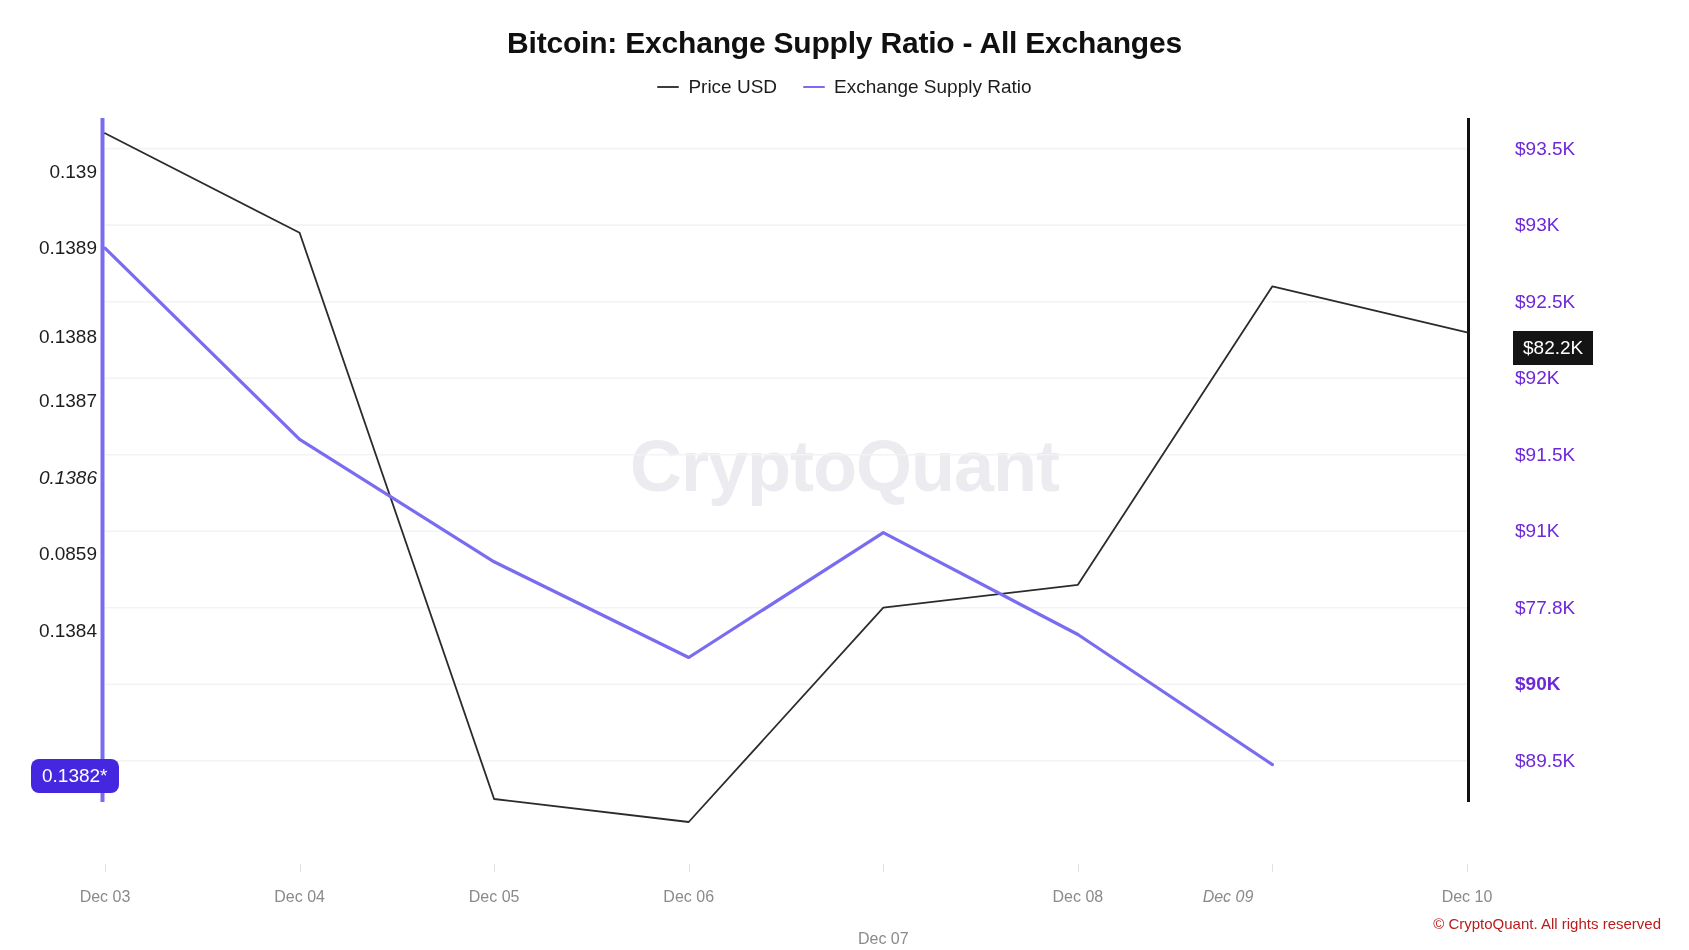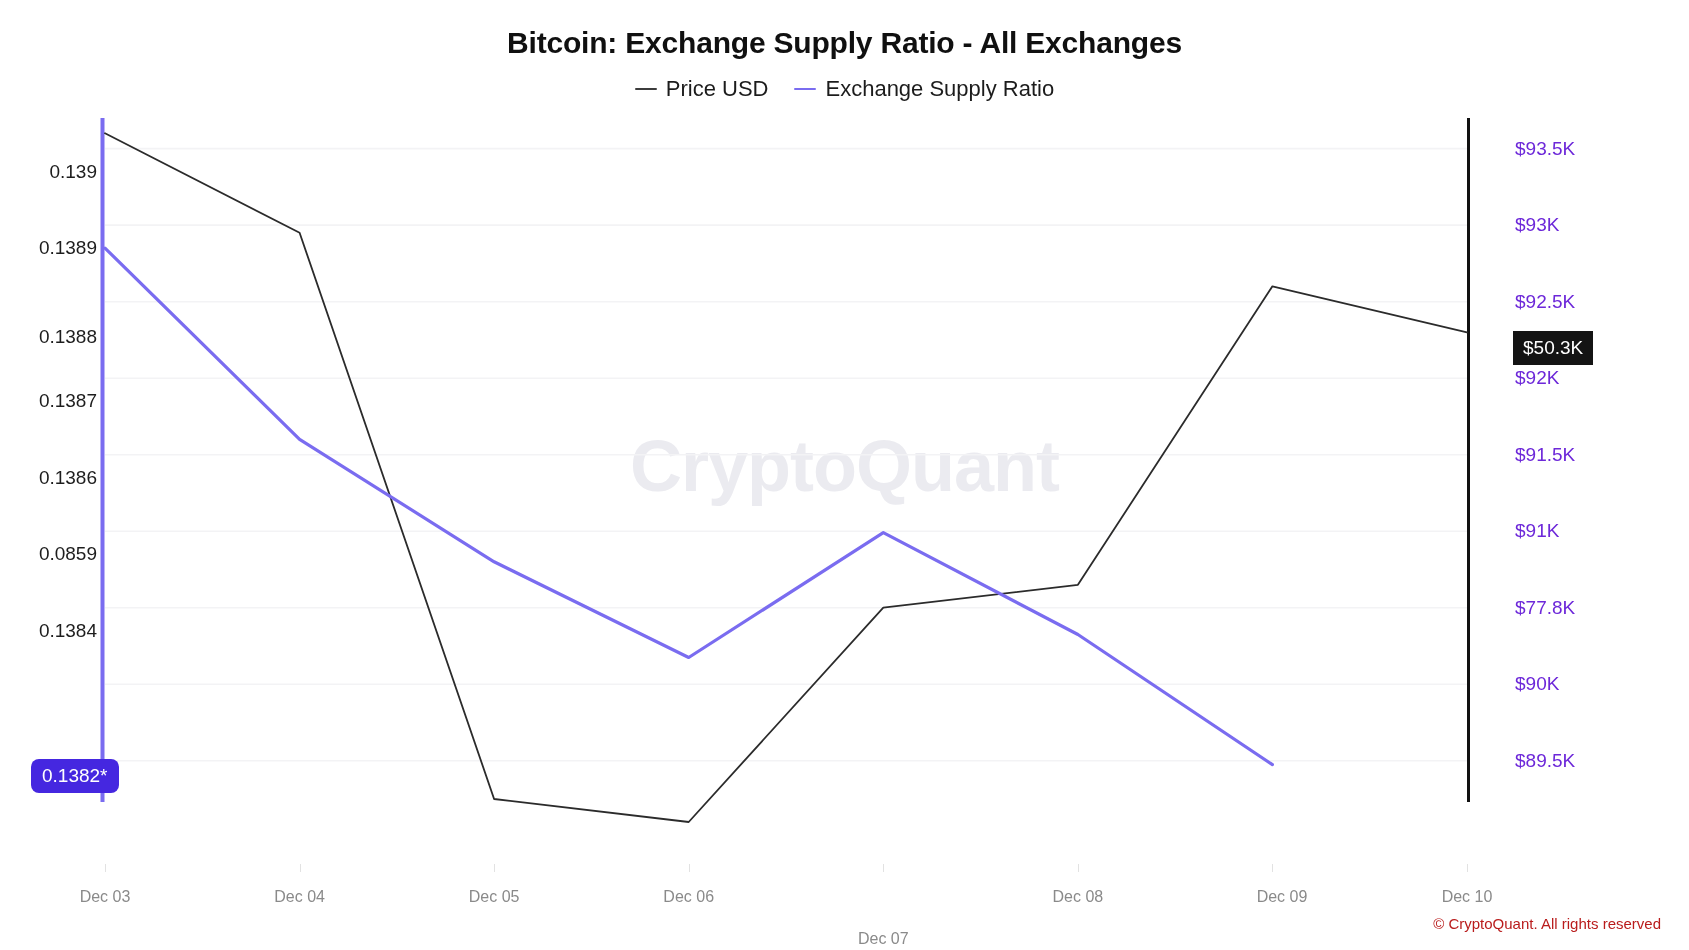--- a/index.html
+++ b/index.html
@@ -45,21 +45,21 @@
     align-items: center;
     gap: 9px;
   }
   .legend-swatch {
     display: inline-block;
     width: 22px;
     height: 2.5px;
     border-radius: 1px;
   }
   .legend-label {
-    font-size: 22px;
+    font-size: 19px;
     color: #1c1c1c;
   }
   .plot {
     position: absolute;
     left: 0;
     top: 0;
     width: 1689px;
     height: 950px;
   }
   .y-left-label {
@@ -174,51 +174,51 @@
     <line id="right-axis-line" x1="1468.5" y1="118" x2="1468.5" y2="802" stroke="#111111" stroke-width="3"></line>
     <polyline id="series-price" fill="none" stroke-width="1.8" stroke-linejoin="round" stroke-linecap="round" points="105.0,133.3 299.6,232.8 494.1,799.0 688.7,822.0 883.3,607.7 1077.9,584.8 1272.4,286.3 1467.0,332.3" stroke="#2b2b2b"></polyline>
     <polyline id="series-ratio" fill="none" stroke-width="3.2" stroke-linejoin="round" stroke-linecap="round" points="105.0,248.1 299.6,439.4 494.1,561.8 688.7,657.5 883.3,532.7 1077.9,634.5 1272.4,764.6" stroke="#7a6cf0"></polyline>
   </svg>
 
   <div id="left-labels">
       <div class="y-left-label" style="top: 171.6px;">0.139</div>
       <div class="y-left-label" style="top: 248.1px;">0.1389</div>
       <div class="y-left-label" style="top: 337px;">0.1388</div>
       <div class="y-left-label" style="top: 401.1px;">0.1387</div>
-      <div class="y-left-label" style="top: 477.7px;">0.1386</div>
+      <div class="y-left-label" style="top: 477.7px; font-style: italic;">0.1386</div>
       <div class="y-left-label" style="top: 554.2px;">0.0859</div>
       <div class="y-left-label" style="top: 630.7px;">0.1384</div>
     </div>
   <div id="right-labels">
       <div class="y-right-label" style="top: 148.6px;">$93.5K</div>
       <div class="y-right-label" style="top: 225.1px;">$93K</div>
       <div class="y-right-label" style="top: 301.7px;">$92.5K</div>
       <div class="y-right-label" style="top: 378.2px;">$92K</div>
       <div class="y-right-label" style="top: 454.7px;">$91.5K</div>
       <div class="y-right-label" style="top: 531.2px;">$91K</div>
       <div class="y-right-label" style="top: 607.7px;">$77.8K</div>
-      <div class="y-right-label" style="top: 684.3px;">$90K</div>
+      <div class="y-right-label" style="top: 684.3px; font-weight: bold;">$90K</div>
       <div class="y-right-label" style="top: 760.8px;">$89.5K</div>
     </div>
   <div id="x-labels">
       <div class="x-label" style="left: 105px;">Dec 03</div>
       <div class="tick-mark" style="left: 105px;"></div>
       <div class="x-label" style="left: 299.6px;">Dec 04</div>
       <div class="tick-mark" style="left: 299.6px;"></div>
       <div class="x-label" style="left: 494.1px;">Dec 05</div>
       <div class="tick-mark" style="left: 494.1px;"></div>
       <div class="x-label" style="left: 688.7px;">Dec 06</div>
       <div class="tick-mark" style="left: 688.7px;"></div>
       <div class="x-label" style="left: 883.3px; margin-top: 42px;">Dec 07</div>
       <div class="tick-mark" style="left: 883.3px;"></div>
       <div class="x-label" style="left: 1077.9px;">Dec 08</div>
       <div class="tick-mark" style="left: 1077.9px;"></div>
-      <div class="x-label" style="left: 1282px;">Dec 09</div>
+      <div class="x-label" style="left: 1228px; font-style: italic;">Dec 09</div>
       <div class="tick-mark" style="left: 1272.4px;"></div>
       <div class="x-label" style="left: 1467px;">Dec 10</div>
       <div class="tick-mark" style="left: 1467px;"></div>
     </div>
 
   <div class="badge-left" id="badge-left" style="top: 776.1px; background: rgb(69, 39, 224); border-radius: 8px;">0.1382*</div>
-  <div class="badge-right" id="badge-right" style="top: 347.6px; background: rgb(20, 20, 20);">$50.3K</div>
+  <div class="badge-right" id="badge-right" style="top: 347.6px; background: rgb(20, 20, 20);">$82.2K</div>
 
   <div class="footer">© CryptoQuant. All rights reserved</div>
 </div>
 
 </body></html>

